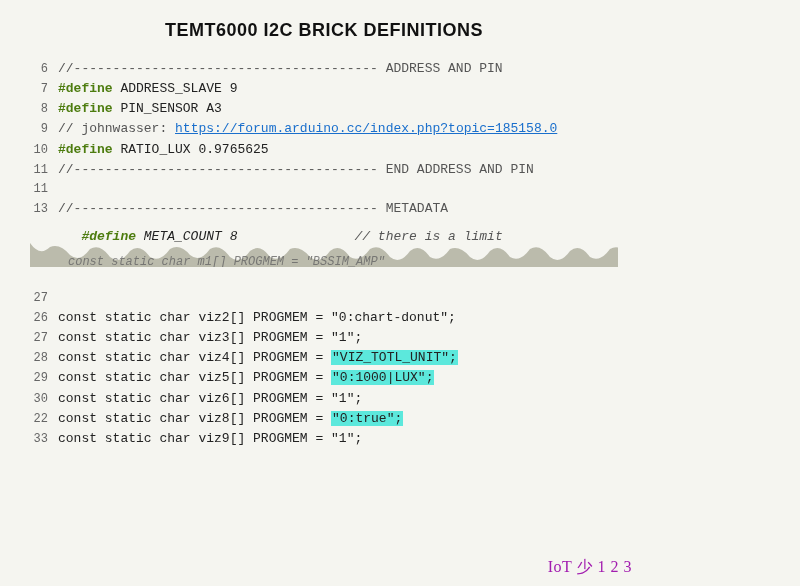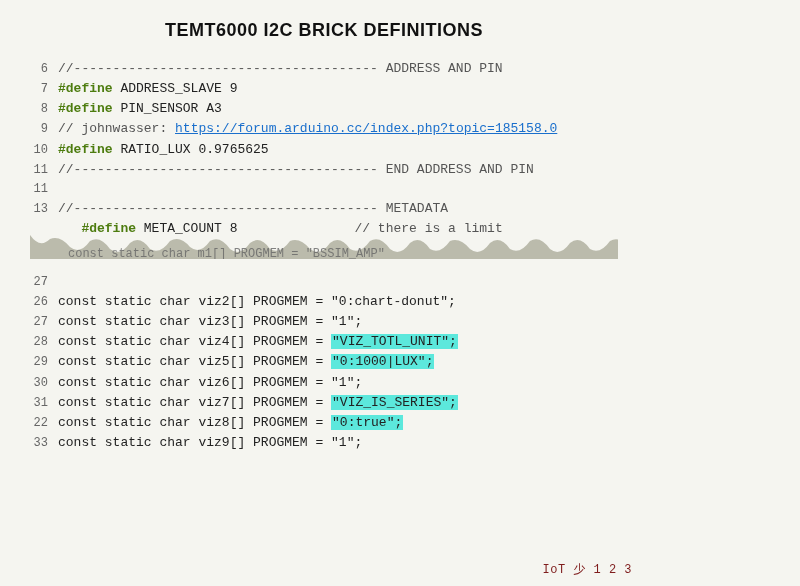--- a/index.html
+++ b/index.html
@@ -63,31 +63,32 @@
 
     .highlight-cyan {
       background-color: #5ce8dc;
       padding: 0 1px;
     }
 
     
     .torn-area {
       position: relative;
       height: 38px;
-      margin: 2px 0;
+      margin: 10px 0;
       overflow: hidden;
+      font-style: italic;
     }
 
     .watermark {
       position: absolute;
       bottom: 8px;
       right: 16px;
-      font-family: Liberation Mono, monospace;
-      font-size: 12px;
-      color: #7f1d1d;
+      font-family: Liberation Serif, serif;
+      font-size: 16px;
+      color: #a21caf;
       letter-spacing: 0.5px;
     }
 
     .gap-line {
       height: 12px;
     }
   </style>
 </head>
 <body>
 
@@ -192,24 +193,20 @@
     <div class="code-line">
       <span class="line-num">29</span>
       <span class="code-text">const static char viz5[] PROGMEM = <span class="highlight-cyan">"0:1000|LUX";</span></span>
     </div>
 
     <div class="code-line">
       <span class="line-num">30</span>
       <span class="code-text">const static char viz6[] PROGMEM = "1";</span>
     </div>
 
-    <div class="code-line">
-      <span class="line-num">31</span>
-      <span class="code-text">const static char viz7[] PROGMEM = <span class="highlight-cyan">"VIZ_IS_SERIES";</span></span>
-    </div>
 
     <div class="code-line">
       <span class="line-num">22</span>
       <span class="code-text">const static char viz8[] PROGMEM = <span class="highlight-cyan">"0:true";</span></span>
     </div>
 
     <div class="code-line">
       <span class="line-num">33</span>
       <span class="code-text">const static char viz9[] PROGMEM = "1";</span>
     </div>

